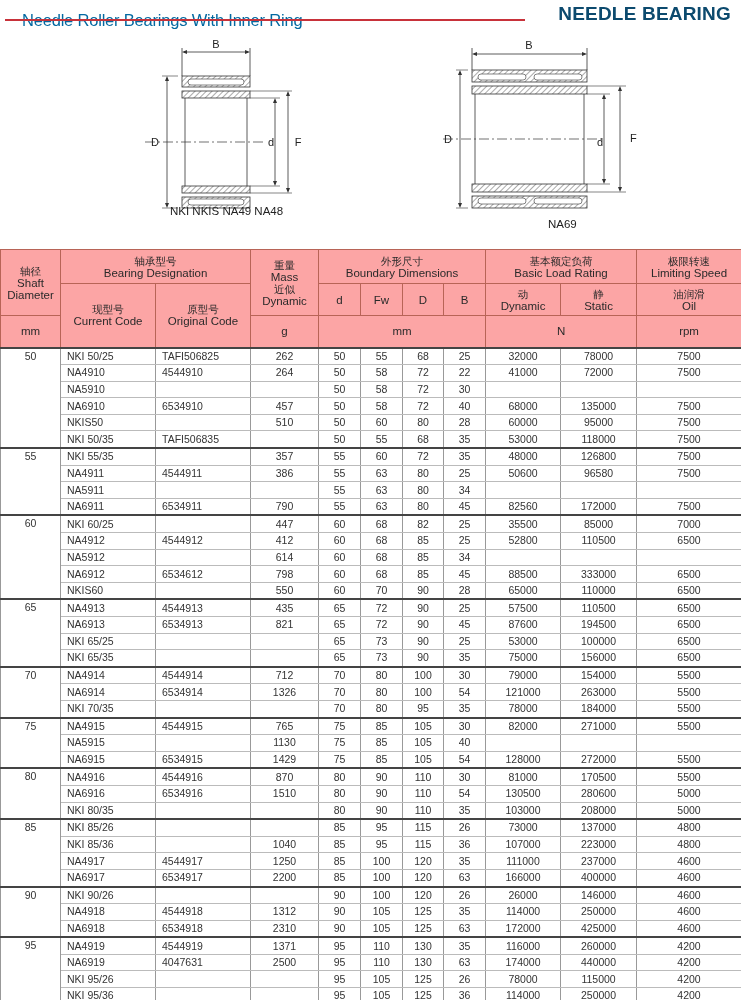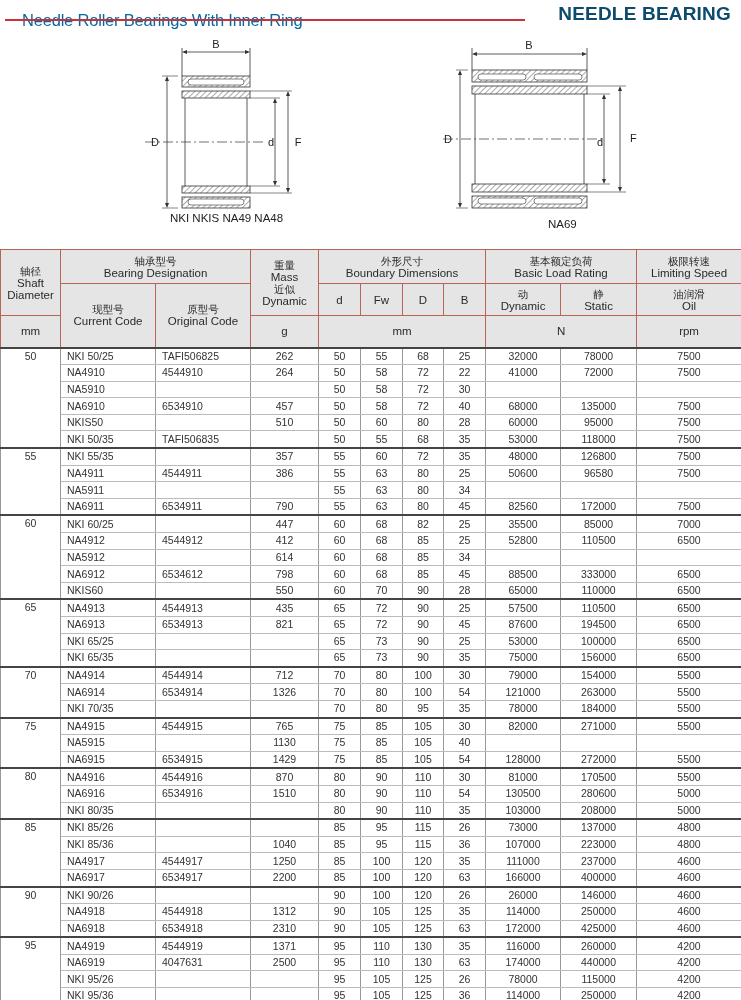--- a/index.html
+++ b/index.html
@@ -3,21 +3,21 @@
 <meta charset="utf-8">
 <style>
   html, body { margin:0; padding:0; background:#ffffff; }
   body { width:741px; height:1000px; position:relative; overflow:hidden; font-family:"Liberation Sans", sans-serif; color:#222; }
   .title-left { position:absolute; left:22px; top:11px; font-size:16.5px; color:#0369a1; letter-spacing:-0.2px; }
   .title-rule { position:absolute; left:5px; top:19px; width:520px; height:2px; background:#c8323a; }
   .title-right { position:absolute; right:10px; top:3px; font-size:19px; font-weight:bold; color:#0c4a6e; letter-spacing:0.2px; }
   .diagram { position:absolute; }
   .diagram-caption { position:absolute; font-size:11.5px; color:#222; white-space:nowrap; }
   table.spec { position:absolute; left:0; top:249px; width:741px; border-collapse:collapse; table-layout:fixed; }
-  table.spec th { background:#e5e5e5; color:#2a2a2a; font-weight:normal; font-size:11.5px; line-height:12px; border:1px solid #b86457; padding:0; text-align:center; vertical-align:middle; }
+  table.spec th { background:#fca5a5; color:#2a2a2a; font-weight:normal; font-size:11.5px; line-height:12px; border:1px solid #b86457; padding:0; text-align:center; vertical-align:middle; }
   table.spec th .zh { display:block; font-size:10.5px; }
   table.spec td { font-size:10.5px; height:15.6px; padding:0; border-left:1px solid #999; border-right:1px solid #999; border-bottom:1px solid #bbb; text-align:center; color:#333; line-height:15px; }
   table.spec td.code { text-align:left; padding-left:6px; }
   table.spec td.shaft { vertical-align:top; border-bottom:none; }
   table.spec tr.group-start td { border-top:2px solid #444; }
   table.spec tr.last td { border-bottom:2px solid #444; }
 </style>
 </head>
 <body>
 
@@ -70,21 +70,21 @@
     <line x1="110" y1="155" x2="152" y2="155" stroke="#333" stroke-width="0.6"></line>
     <line x1="148" y1="55" x2="148" y2="153" stroke="#333" stroke-width="0.8"></line>
     <polygon points="148,53 146,58 150,58" fill="#333"></polygon>
     <polygon points="148,155 146,150 150,150" fill="#333"></polygon>
     <text x="76" y="10" font-size="11" text-anchor="middle" fill="#222" font-family="Liberation Sans, sans-serif">B</text>
     <text x="15" y="108" font-size="11" text-anchor="middle" fill="#222" font-family="Liberation Sans, sans-serif">D</text>
     <text x="131" y="108" font-size="11" text-anchor="middle" fill="#222" font-family="Liberation Sans, sans-serif">d</text>
     <text x="158" y="108" font-size="11" text-anchor="middle" fill="#222" font-family="Liberation Sans, sans-serif">F</text>
   </svg>
 </div>
-<div class="diagram-caption" style="left:170px;top:212px;">NKI NKIS NA49 NA48</div>
+<div class="diagram-caption" style="left:170px;top:205px;">NKI NKIS NA49 NA48</div>
 
 <div class="diagram" style="left:438px;top:38px;width:190px;height:175px;">
   <svg width="190" height="175" viewBox="0 0 190 175">
     <defs>
       <pattern id="hatch2" width="4" height="4" patternUnits="userSpaceOnUse" patternTransform="rotate(45)">
         <line x1="0" y1="0" x2="0" y2="4" stroke="#555" stroke-width="1"></line>
       </pattern>
     </defs>
     <line x1="34" y1="10" x2="34" y2="32" stroke="#333" stroke-width="0.8"></line>
     <line x1="149" y1="10" x2="149" y2="32" stroke="#333" stroke-width="0.8"></line>

